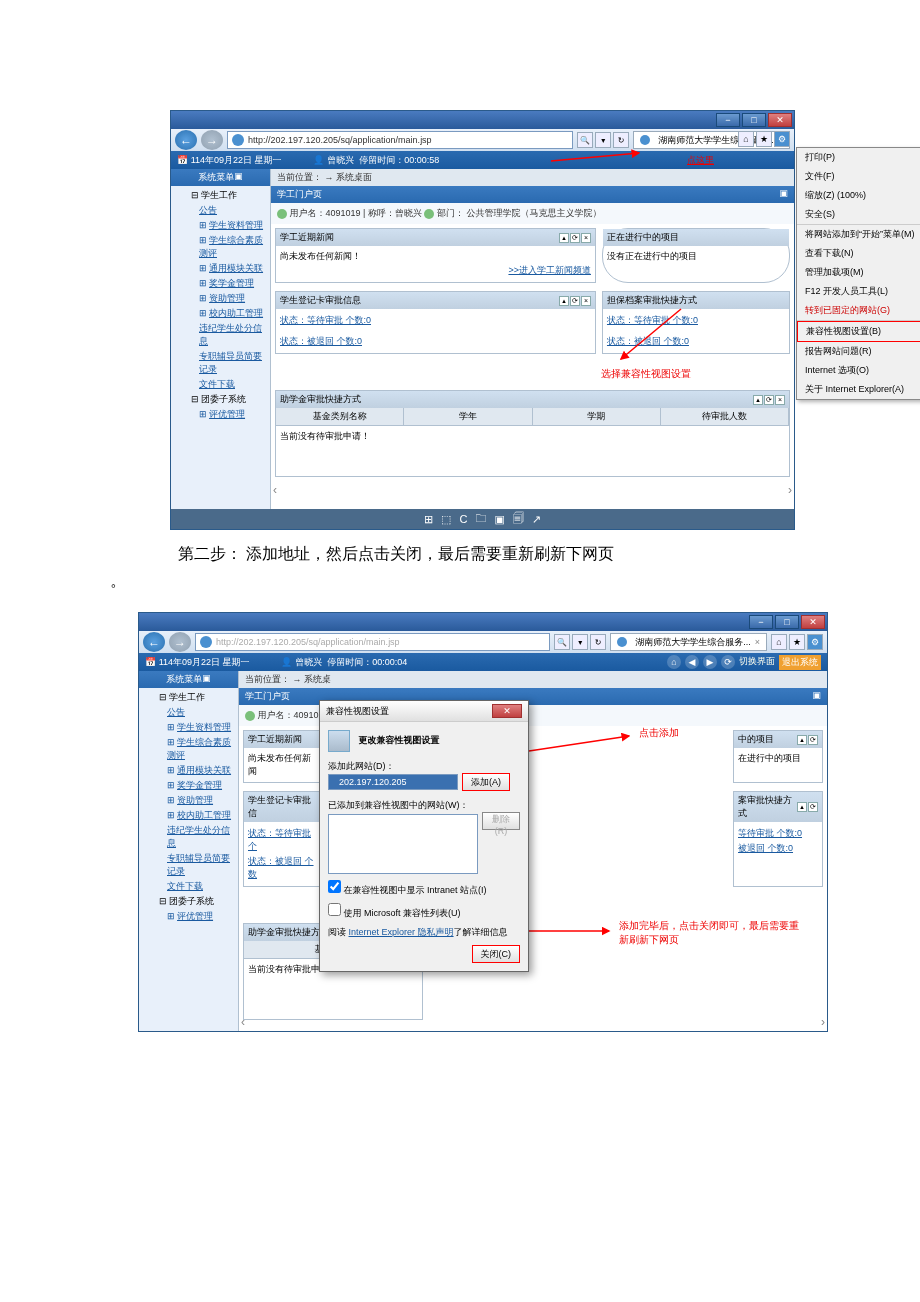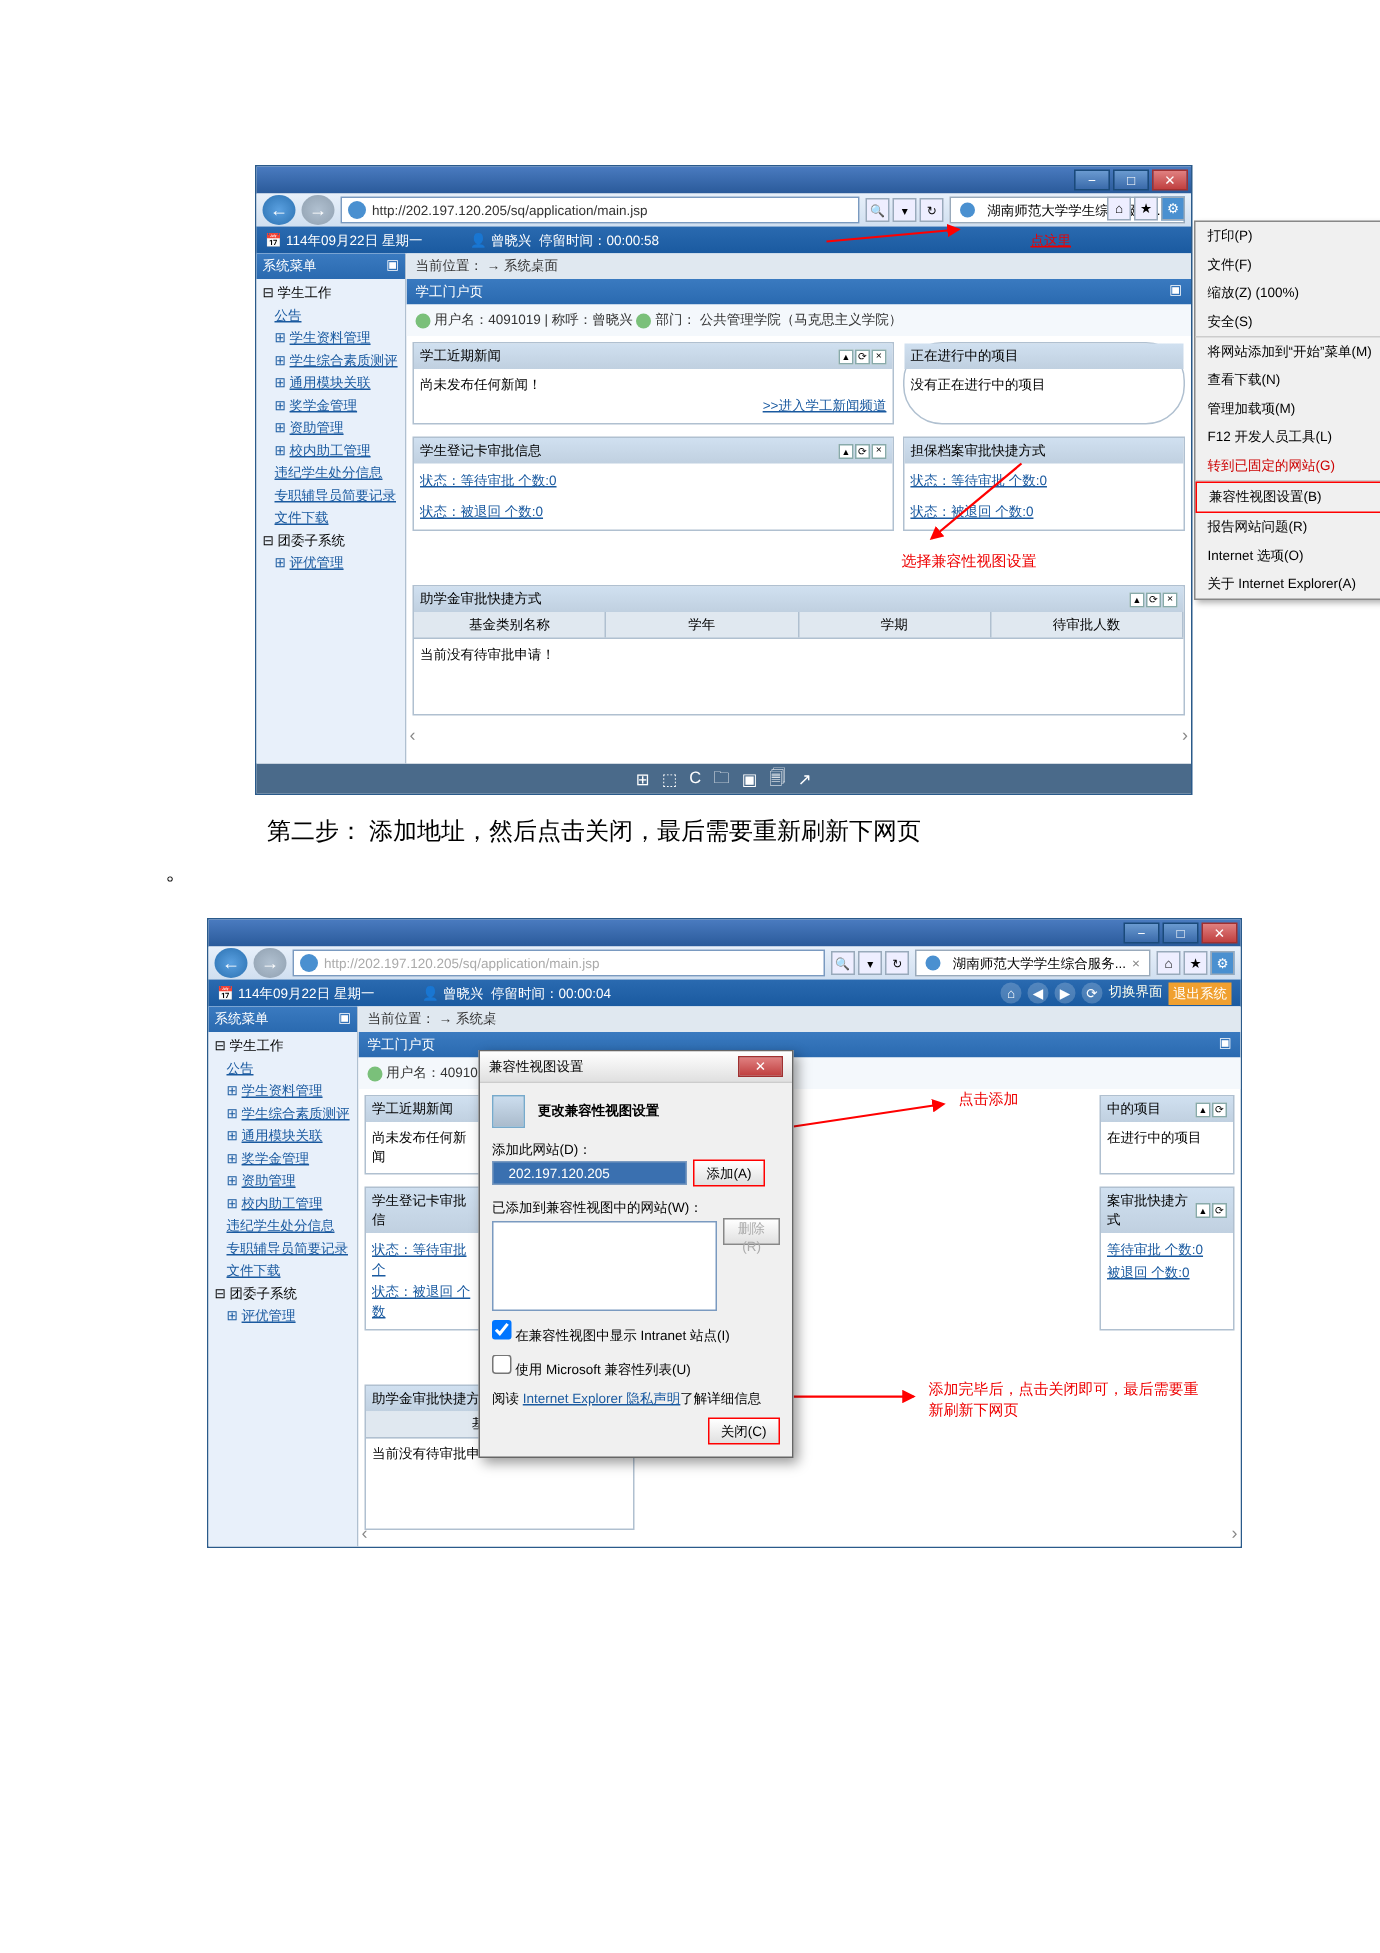--- a/index.html
+++ b/index.html
@@ -32,22 +32,22 @@
 .tools-menu .mitem.hl { border:1px solid red; }
 
 
 .app-body { display:flex; height:340px; position:relative; }
 .app-header { height:18px; background:linear-gradient(#2a6ab0,#1a5aa0); color:#fff; display:flex; align-items:center; padding:0 6px; font-size:9px; gap:12px; position:relative; }
 .app-header .topbtns { position:absolute; right:6px; display:flex; gap:4px; }
 .app-header .topbtn { width:14px; height:14px; background:#fff3; border-radius:50%; display:inline-flex; align-items:center; justify-content:center; }
 .red-note { color:#e00; font-size:9px; }
 
 .sidebar { width:100px; background:#e8f0fa; border-right:1px solid #b0c0d0; font-size:9px; }
-.sidebar-title { background:linear-gradient(#3a7ac0,#2a6ab0); color:#fff; padding:2px 4px; display:flex; justify-content:space-between; }
-.tree { padding:2px 4px; }
+.sidebar-title { background:linear-gradient(#3a7ac0,#2a6ab0); color:#fff; padding:2px 4px; display:flex; justify-content:center; }
+.tree { padding:2px 4px;margin-left:16px; }
 .tree .node { padding:1px 0 1px 8px; color:#1a5aa0; cursor:pointer; }
 .tree .node.top { padding-left:0; color:#000; }
 .tree .node a { color:#1a5aa0; text-decoration:underline; }
 
 .main { flex:1; background:#fff; overflow:auto; position:relative; }
 .main-bar { background:#e0e8f0; padding:2px 6px; font-size:9px; color:#333; }
 .portal-title { background:linear-gradient(#3a7ac0,#2a6ab0); color:#fff; padding:2px 6px; font-size:9px; display:flex; justify-content:space-between; }
 .userinfo { padding:4px 6px; font-size:9px; color:#333; background:#f4f8fc; }
 .userinfo .uicon { width:10px; height:10px; background:#7ac07a; border-radius:50%; display:inline-block; vertical-align:middle; }
 

